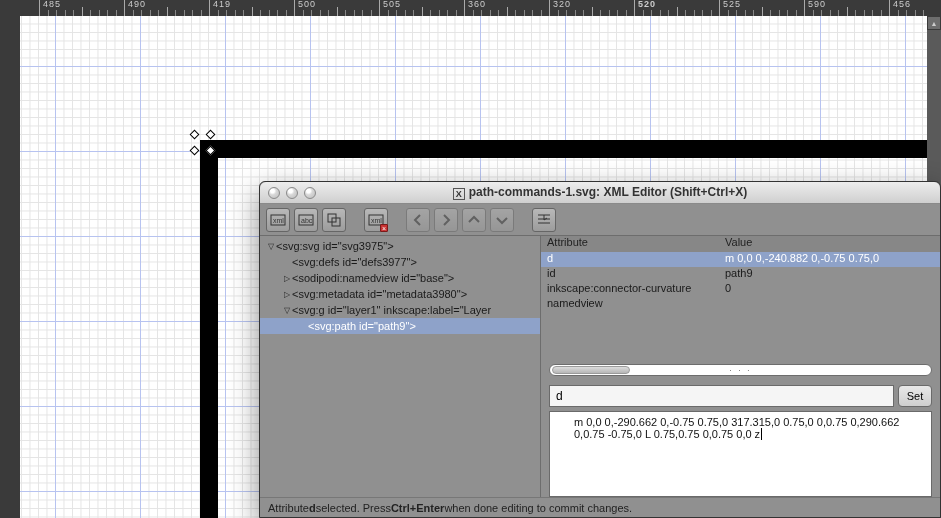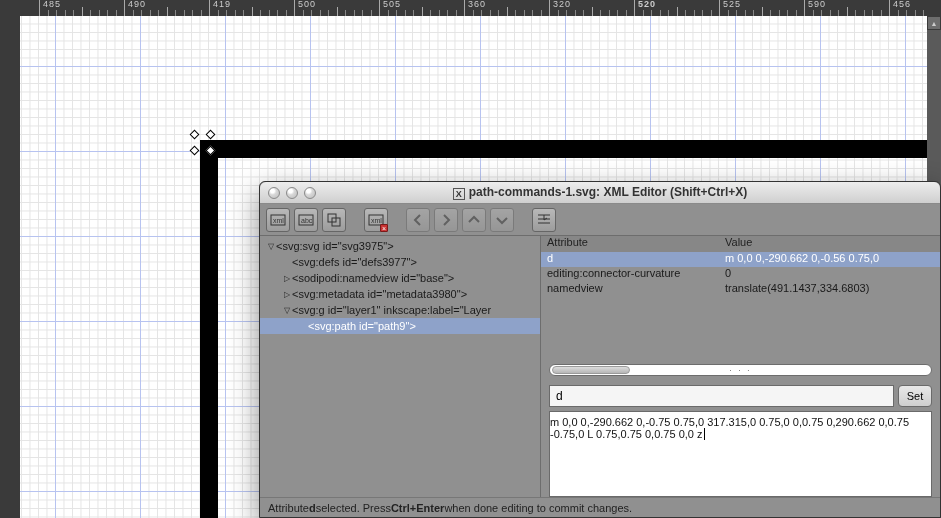--- a/index.html
+++ b/index.html
@@ -148,21 +148,21 @@
   font-size:12px; padding:0 6px;
 }
 .setbtn {
   width:34px; height:22px; border:1px solid #6a6a6a; border-radius:4px;
   background:linear-gradient(#e8e8e8,#cfcfcf);
   font-size:11px;
 }
 .valuebox {
   margin:0 8px 0 8px; flex:1;
   background:#fff; border:1px solid #6a6a6a;
-  padding:4px 0; font-size:11px; color:#111;
+  padding:4px 24px; font-size:11px; color:#111;
   overflow:hidden; position:relative;
 }
 .caret { display:inline-block; width:1px; height:12px; background:#000; vertical-align:-2px; margin-left:1px;}
 
 .status {
   height:20px; border-top:1px solid #777;
   display:flex; align-items:center; padding:0 8px;
   font-size:11px; color:#222;
 }
 .status b { font-weight:bold; }
@@ -413,29 +413,32 @@
         </div>
       </div>
     <div class="right">
       <div class="attr-head">
         <div class="c1">Attribute</div>
         <div class="c2">Value</div>
       </div>
       <div class="attr-body" id="attrs">
           <div class="attr-row selected">
             <div class="c1">d</div>
-            <div class="c2">m 0,0 0,-290.662 0,-0.56 0.75,0</div>
+            <div class="c2">m 0,0 0,-240.882 0,-0.75 0.75,0</div>
           </div>
           <div class="attr-row">
-            <div class="c1">editing:connector-curvature</div>
+            <div class="c1">id</div>
+            <div class="c2">path9</div>
+          </div>
+          <div class="attr-row">
+            <div class="c1">inkscape:connector-curvature</div>
             <div class="c2">0</div>
           </div>
           <div class="attr-row">
             <div class="c1">namedview</div>
-            <div class="c2">translate(491.1437,334.6803)</div>
           </div>
         </div>
       <div class="hscroll">
         <div class="track">
             <div class="thumb"></div>
             <div class="dots">· · ·</div>
           </div>
       </div>
       <div class="editrow">
         <input type="text" value="d" style="">

